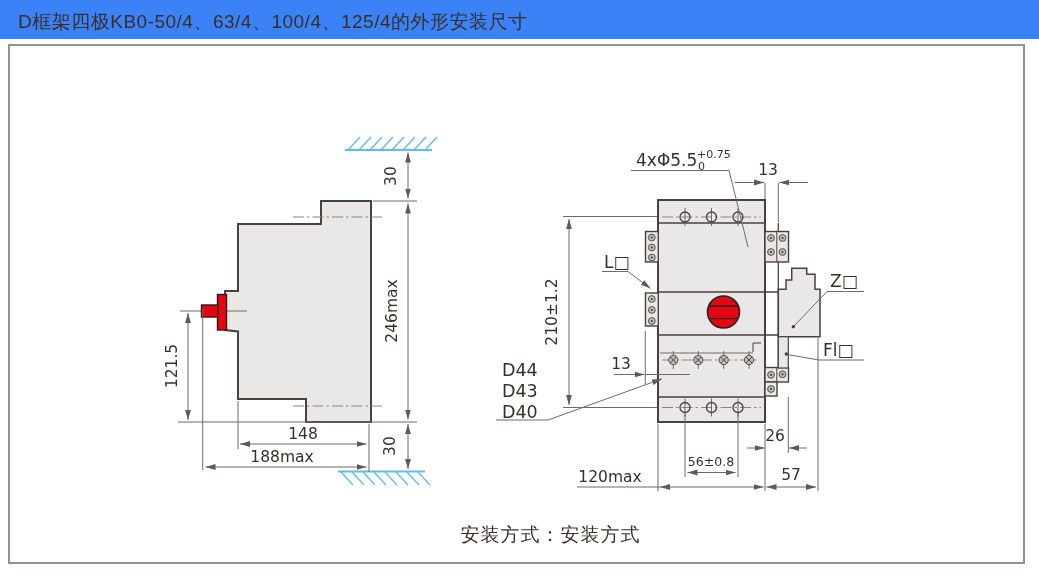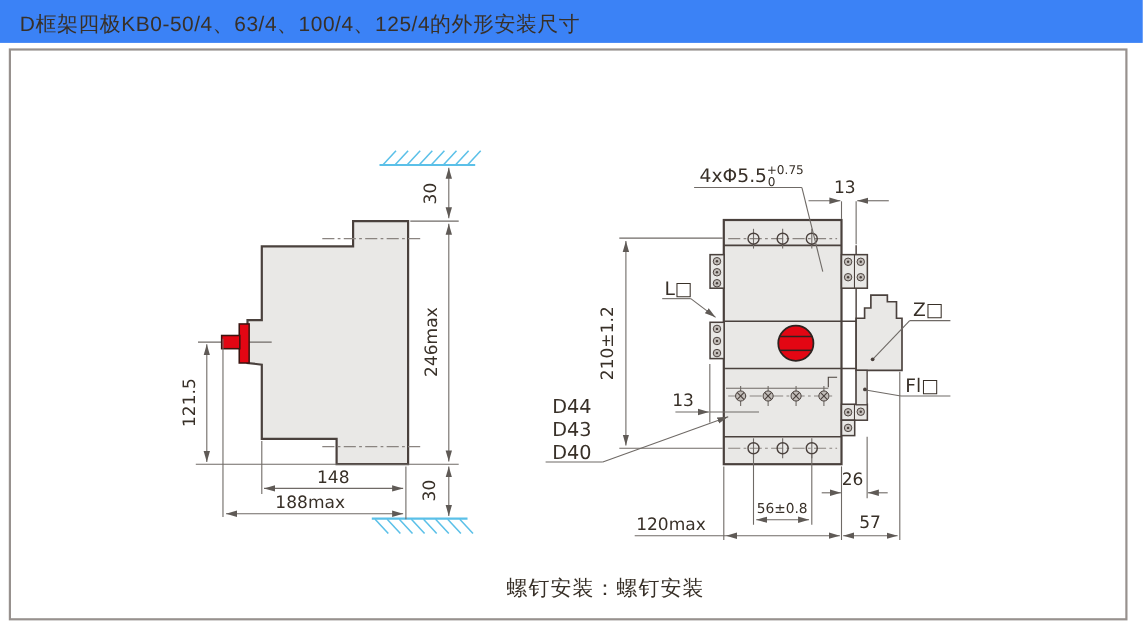--- a/index.html
+++ b/index.html
@@ -312,14 +312,14 @@
       <g>
         <line class="thin" x1="577" y1="487" x2="660" y2="487"></line>
         <line class="thin" x1="660" y1="487" x2="763.5" y2="487" marker-start="url(#mS)" marker-end="url(#mE)"></line>
         <line class="thin" x1="766.5" y1="487" x2="816" y2="487" marker-start="url(#mS)" marker-end="url(#mE)"></line>
         <text class="dim" text-anchor="middle" x="610" y="482">120max</text>
         <text class="dim" text-anchor="middle" x="791" y="480">57</text>
       </g>
     </g>
   </svg>
 
-  <div class="caption">螺钉安装：螺钉安装</div>
+  <div class="caption">安装方式：安装方式</div>
 </div>
 
 </body></html>

